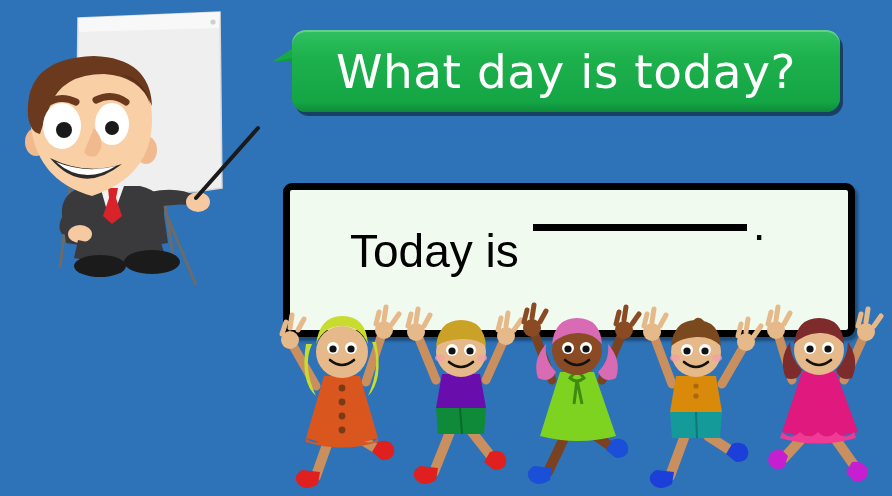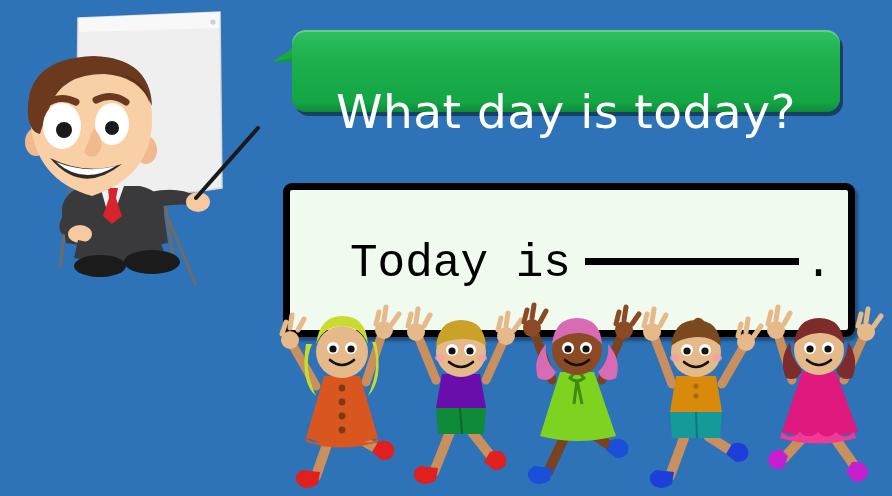--- a/index.html
+++ b/index.html
@@ -20,40 +20,39 @@
     border-radius:14px;
     box-shadow:3px 4px 0 rgba(0,0,0,.45), inset 0 2px 0 rgba(255,255,255,.25);
   }
   .bubble-text{
     position:absolute;left:0;top:0;width:548px;height:82px;
     display:flex;align-items:center;justify-content:center;
     color:#ffffff;
     font-family:"DejaVu Sans", sans-serif;
     font-size:47px;font-weight:400;letter-spacing:.5px;
     white-space:nowrap;
-    margin-top:40px;
   }
   .bubble-tail{
     position:absolute;left:268px;top:82px;width:34px;height:28px;
   }
 
   
   .answer-box{
     position:absolute;left:283px;top:183px;width:572px;height:154px;
     background:#f1faef;
     border:7px solid #000000;
     border-radius:9px;
     box-sizing:border-box;
     box-shadow:3px 4px 3px rgba(0,0,0,.35);
   }
   .answer-line{
     position:absolute;left:60px;top:34px;width:500px;height:80px;
-    display:flex;align-items:center;
+    display:flex;
     color:#000;
-    font-family:Liberation Mono, monospace;
+    font-family:Liberation Sans, sans-serif;
     font-size:46px;white-space:nowrap;
   }
   .answer-blank{
     display:inline-block;width:214px;height:7px;background:#000;
     margin:0 4px 6px 14px;vertical-align:bottom;
   }
   .answer-period{display:inline-block;margin-left:2px;font-size:46px;line-height:0;}
 
   
   .kids{position:absolute;left:0;top:300px;width:892px;height:196px;}

